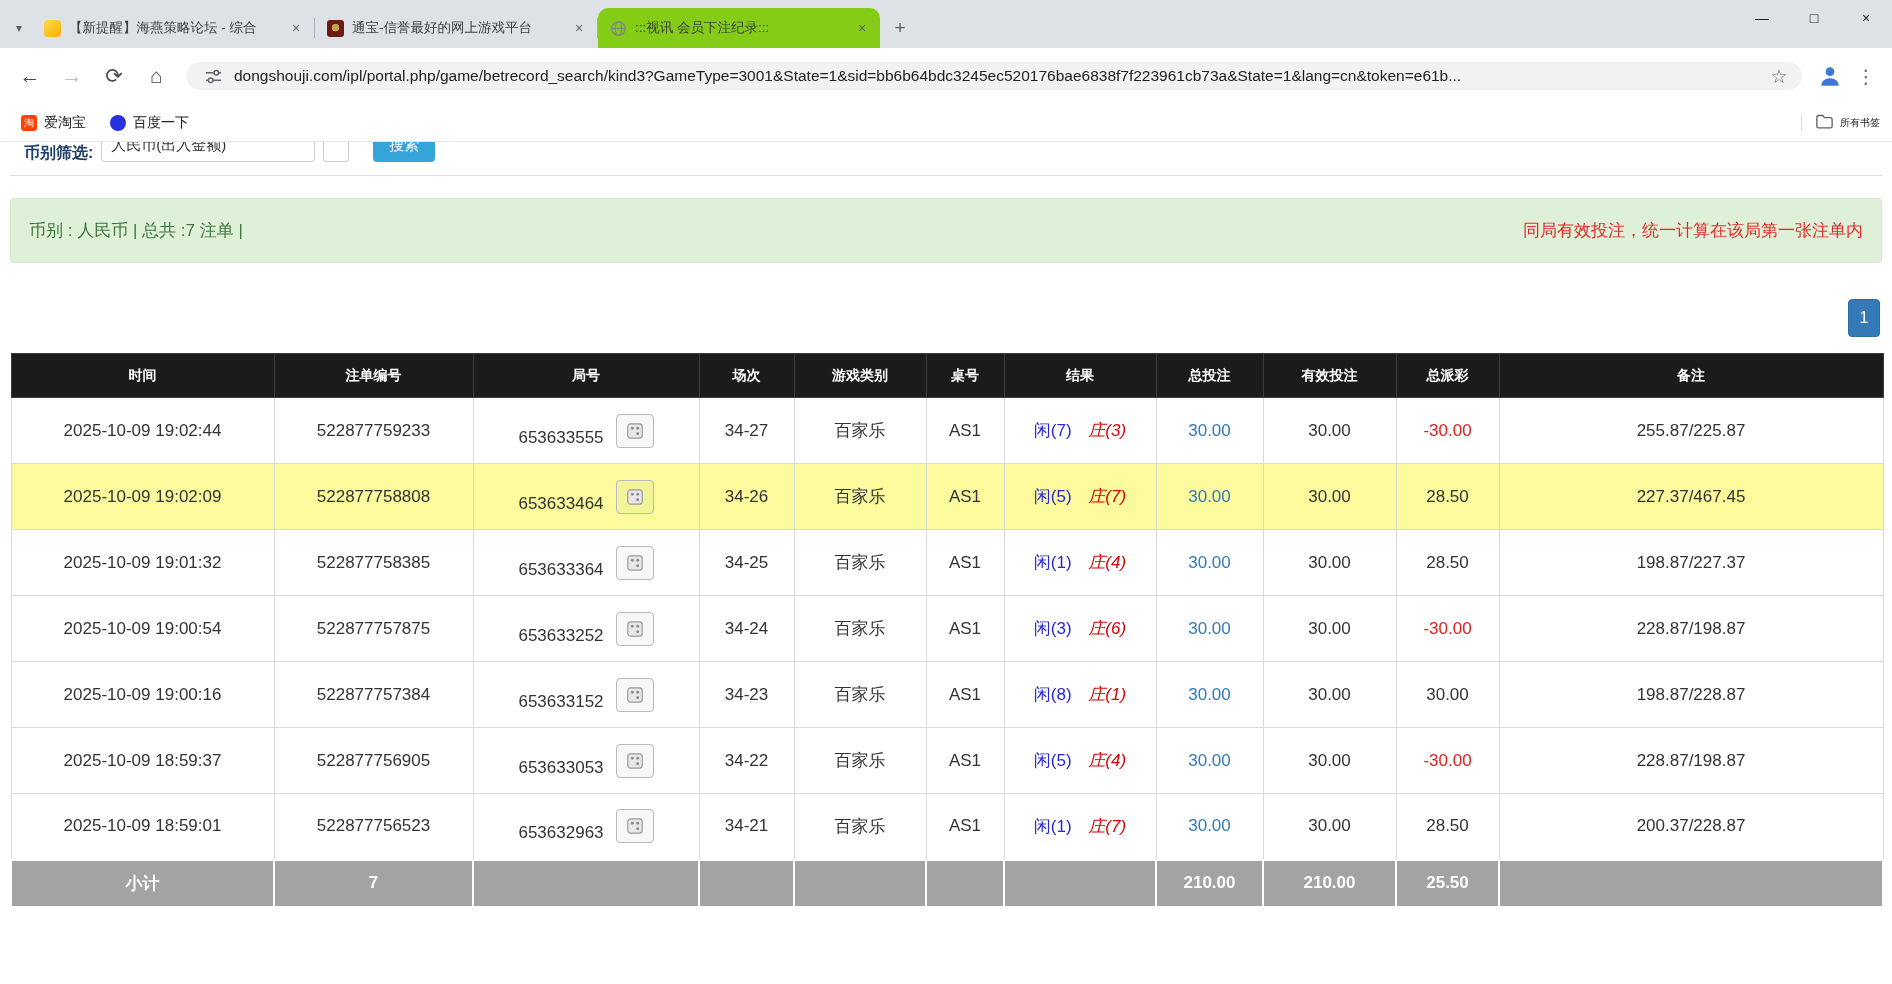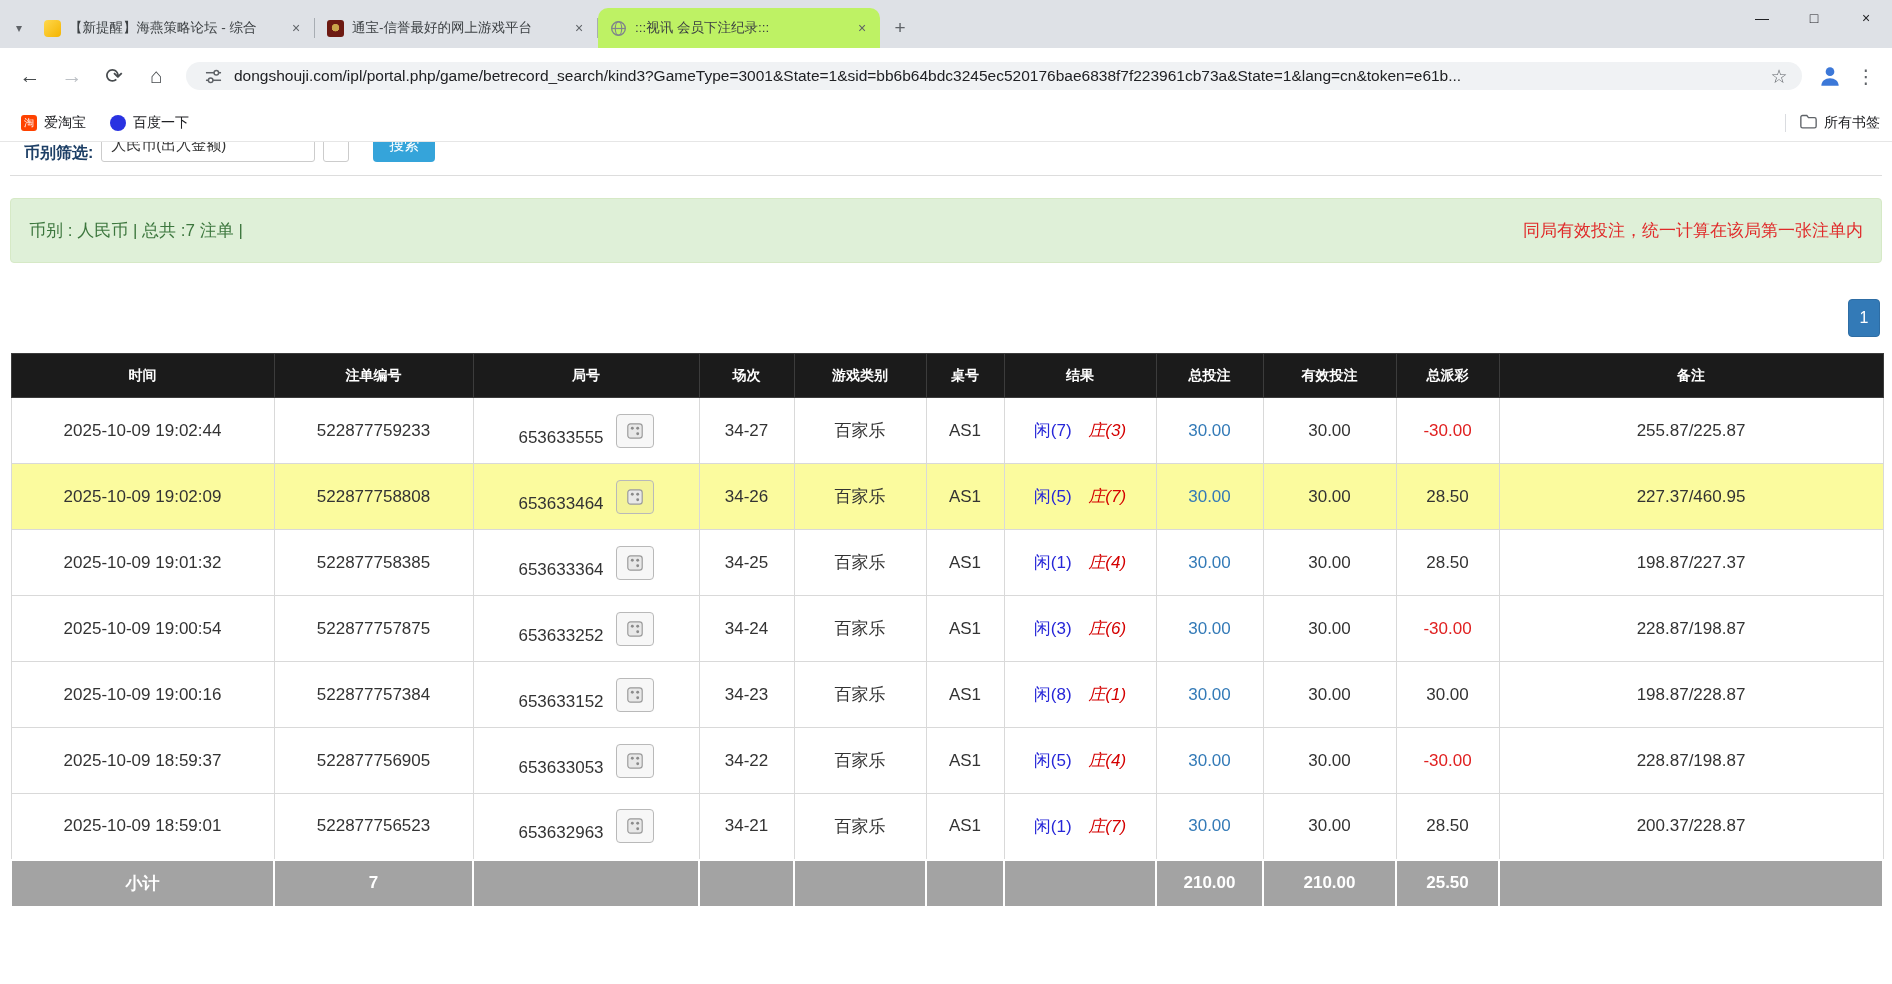--- a/index.html
+++ b/index.html
@@ -5,21 +5,21 @@
   * { box-sizing: border-box; margin: 0; padding: 0; }
   html,body { width:1892px; height:984px; overflow:hidden; background:#fff;
     font-family:"Liberation Sans","DejaVu Sans",sans-serif; }
 
   
   .tabbar { height:48px; background:#dee1e6; display:flex; align-items:flex-end; padding-left:6px; }
   .tab-chevron { width:26px; height:40px; display:flex; align-items:center; justify-content:center;
     color:#5f6368; font-size:12px; }
   .tab { width:282px; height:40px; display:flex; align-items:center; gap:8px; padding:0 8px 0 12px;
     font-size:13.5px; color:#3c4043; position:relative; cursor:pointer; }
-  .tab.active { background:#bef264; border-radius:10px 10px 0 0; }
+  .tab.active { background:#84cc16; border-radius:10px 10px 0 0; }
   .tab .ttl { flex:1; white-space:nowrap; overflow:hidden; }
   .tab .cls { width:20px; height:20px; border-radius:50%; display:flex; align-items:center;
     justify-content:center; font-size:14px; color:#5f6368; flex:none; }
   .tab-sep { width:1px; height:20px; background:#a8adb3; align-self:center; margin-top:8px; }
   .fav { width:17px; height:17px; flex:none; border-radius:4px; }
   .fav.yellow { background:linear-gradient(135deg,#ffd84d,#f4b400); }
   .fav.darkred { background:radial-gradient(circle at 50% 45%, #caa44a 0 28%, #6d1a12 32%); border-radius:3px; }
   .newtab { width:28px; height:28px; margin:0 4px 6px 6px; font-size:19px; color:#5f6368;
     display:flex; align-items:center; justify-content:center; border-radius:50%; }
   .wincontrols { margin-left:auto; display:flex; align-self:flex-start; }
@@ -44,21 +44,21 @@
 
   .bkbar { height:38px; background:#fff; display:flex; align-items:center; padding:0 12px;
     gap:6px; border-bottom:1px solid #e6e6e6; }
   .bm { display:flex; align-items:center; gap:7px; font-size:14px; color:#202124;
     padding:4px 9px; border-radius:6px; cursor:pointer; }
   .bm-ico { width:16px; height:16px; border-radius:3px; flex:none; display:flex;
     align-items:center; justify-content:center; color:#fff; font-size:10px; }
   .bm-ico.tao { background:#ff4200; }
   .bm-ico.baidu { background:#2932e1; border-radius:50%; }
   .bk-right { margin-left:auto; display:flex; align-items:center; gap:7px;
-    border-left:1px solid #dadce0; padding-left:14px; font-size:14px; color:#202124; }
+    border-left:1px solid #dadce0; padding-left:14px; font-size:10px; color:#202124; }
 
   
   .content { background:#fff; }
   .filter-strip { height:34px; margin:0 10px; overflow:hidden; position:relative;
     border-bottom:1px solid #ddd; }
   .filter-inner { position:absolute; top:-16px; left:14px; display:flex; align-items:center; gap:8px; }
   .filter-label { font-weight:bold; color:#1d3f66; font-size:16px; white-space:nowrap;margin-top:17px; }
   .filter-input { width:214px; height:34px; border:1px solid #ccc; border-radius:3px;
     padding:0 9px; font-size:15px; color:#333; background:#fff; }
   .filter-dd { width:26px; height:34px; border:1px solid #ccc; background:#fff; border-radius:3px; }
@@ -276,21 +276,21 @@
     <td>34-26</td>
     <td>百家乐</td>
     <td>AS1</td>
     <td>
       <span class="player">闲(5)</span>
       <span class="banker">庄(7)</span>
     </td>
     <td class="blue">30.00</td>
     <td>30.00</td>
     <td>28.50</td>
-    <td>227.37/460.95</td>
+    <td>227.37/467.45</td>
   </tr>
         <tr>
     <td>2025-10-09 19:01:32</td>
     <td>522877758385</td>
     <td>
       <span class="cell-round">
         <span>653633364</span>
         <span class="dice-btn">
           <svg width="18" height="18" viewBox="0 0 20 20">
                   <rect x="2" y="2" width="16" height="16" rx="3" fill="#e8e8e8" stroke="#9a9a9a" stroke-width="1.3"></rect>

